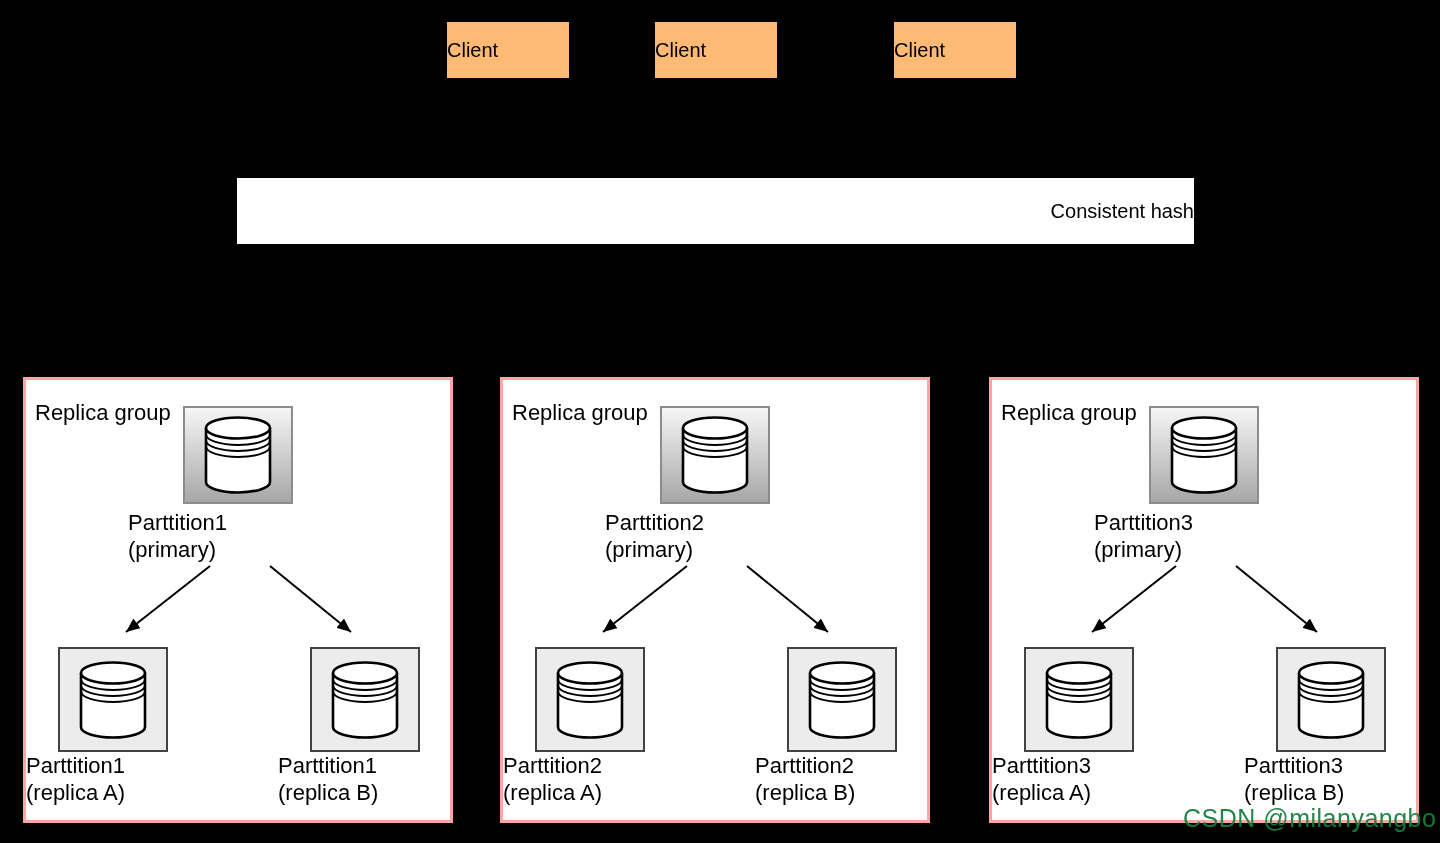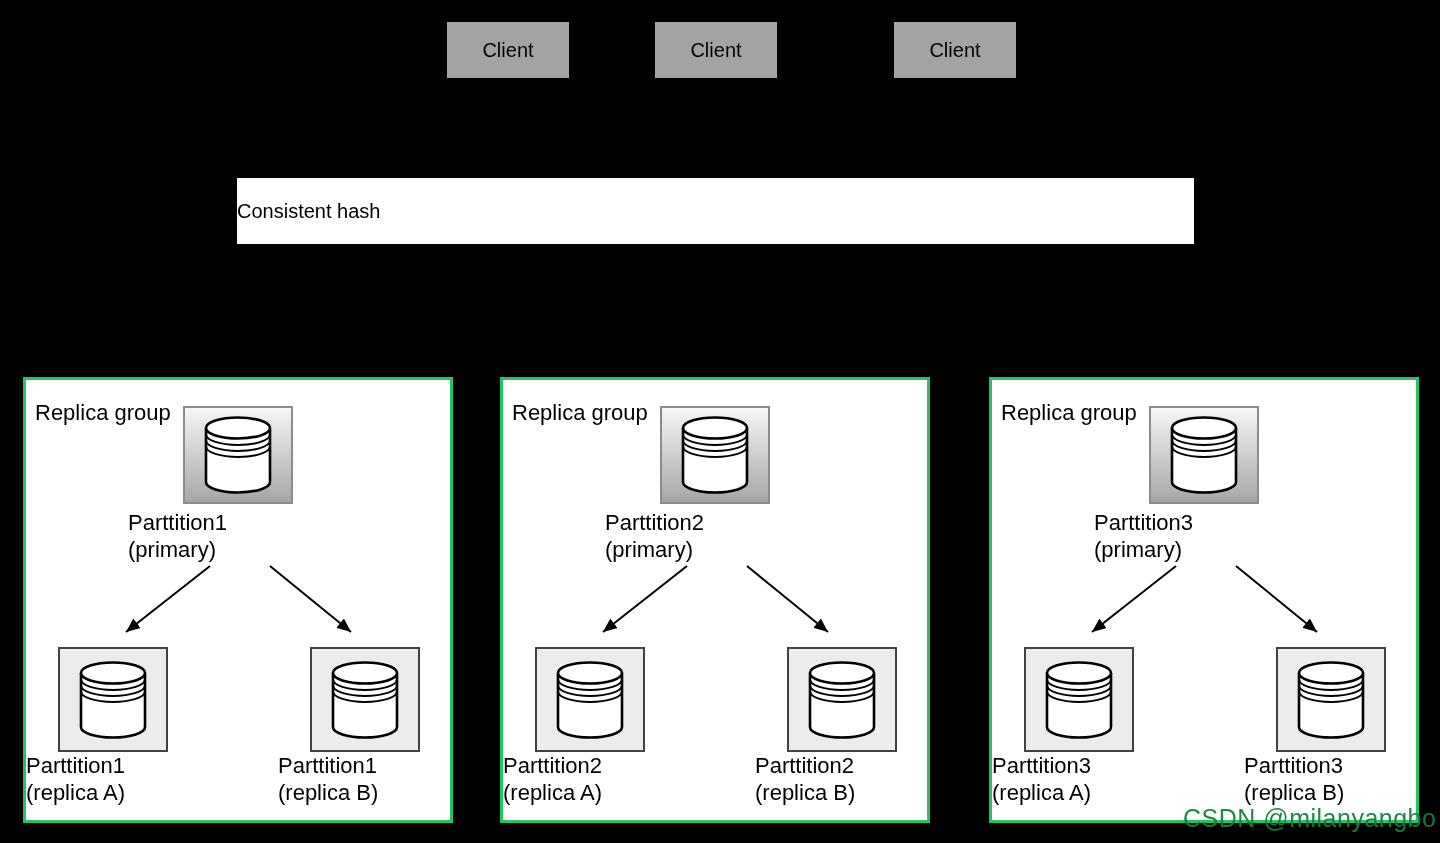--- a/index.html
+++ b/index.html
@@ -1,37 +1,37 @@
 <!DOCTYPE html>
 <html><head>
 <meta charset="utf-8">
 <style>
   html,body{margin:0;padding:0;background:#000;}
   .canvas{position:relative;width:1440px;height:843px;background:#000;overflow:hidden;
           font-family:"Liberation Sans","DejaVu Sans",sans-serif;color:#000;}
 
   
-  .client-box{position:absolute;top:20px;width:126px;height:60px;background:#a3a3a3;
+  .client-box{position:absolute;top:20px;width:126px;height:60px;background:#fdba74;
               border:2px solid #000;box-sizing:border-box;display:flex;
-              align-items:center;justify-content:center;font-size:20px;}
+              align-items:center;font-size:20px;}
   .client-1{left:445px;} .client-2{left:653px;} .client-3{left:892px;}
 
   
   .down-arrowhead{position:absolute;left:503px;top:171px;width:0;height:0;
                   border-left:6px solid transparent;border-right:6px solid transparent;
                   border-top:11px solid #000;}
 
   
   .hash-box{position:absolute;left:235px;top:176px;width:961px;height:70px;background:#fff;
             border:2px solid #000;box-sizing:border-box;display:flex;
-            align-items:center;justify-content:flex-start;font-size:20px;}
+            align-items:center;justify-content:flex-end;font-size:20px;}
 
   
   .group{position:absolute;top:377px;width:430px;height:446px;background:#fff;
-         border:3px solid #22c55e;box-sizing:border-box;}
+         border:3px solid #fca5a5;box-sizing:border-box;}
   .group-1{left:23px;} .group-2{left:500px;} .group-3{left:989px;}
 
   .group-title{position:absolute;left:9px;top:20px;font-size:22px;white-space:nowrap;}
 
   .icon-box{position:absolute;box-sizing:border-box;display:flex;
             align-items:center;justify-content:center;}
   .icon-primary{left:157px;top:26px;width:110px;height:98px;
                 background:linear-gradient(#f6f6f6,#a6a6a6);border:2px solid #8c8c8c;}
   .icon-replica{top:267px;width:110px;height:105px;background:#ececec;border:2px solid #424242;}
   .icon-replica-a{left:32px;} .icon-replica-b{left:284px;}

